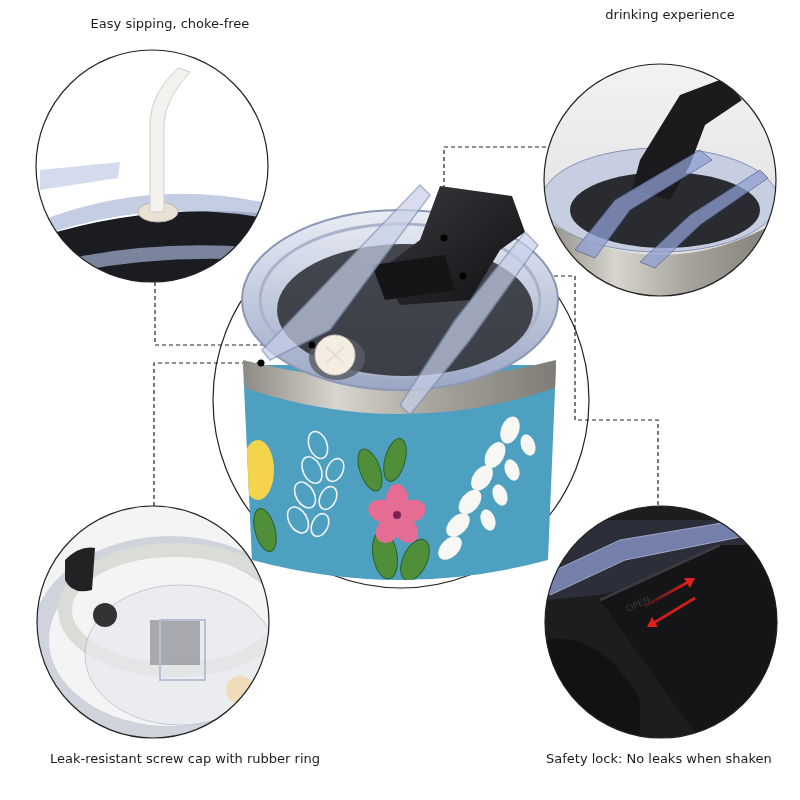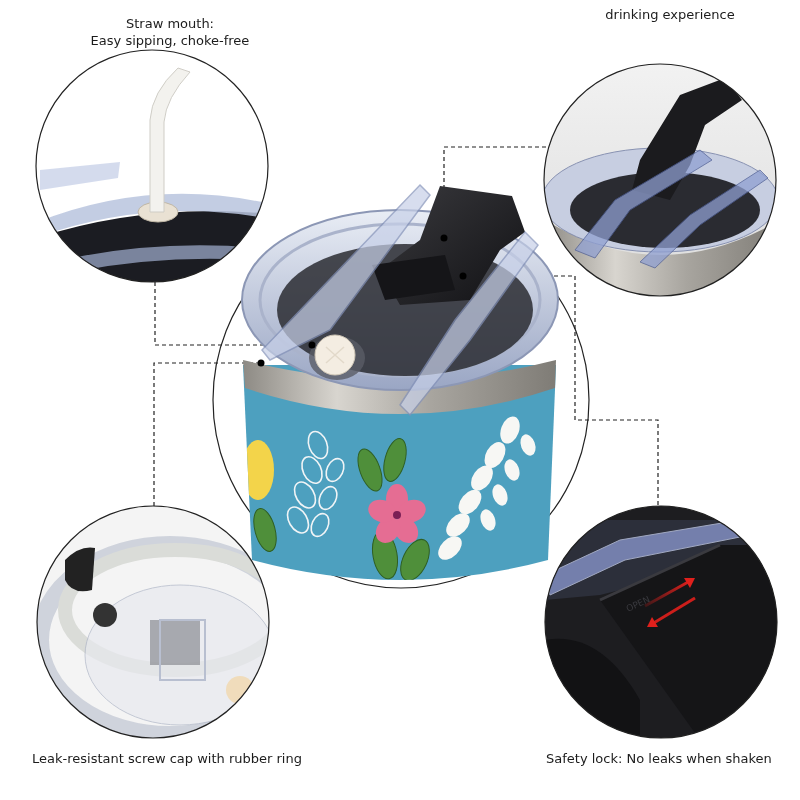--- a/index.html
+++ b/index.html
@@ -2,29 +2,28 @@
 <html><head>
 <meta charset="utf-8">
 <style>
   html, body { margin:0; padding:0; background:#ffffff; }
   body { width:800px; height:800px; position:relative; overflow:hidden;
          font-family:"DejaVu Sans","Liberation Sans",sans-serif; color:#1a1a1a; }
   .caption { position:absolute; text-align:center; font-size:13px; line-height:17px; color:#1c1c1c; }
   .caption span { display:block; white-space:nowrap; }
   #cap-tl { left:40px; top:15px; width:260px; }
   #cap-tr { left:540px; top:6px; width:260px; }
-  #cap-bl { left:0px; top:750px; width:320px; text-align:center; padding-left:14px; box-sizing:border-box; }
+  #cap-bl { left:0px; top:750px; width:320px; text-align:right; padding-left:14px; box-sizing:border-box; }
   #cap-br { left:530px; top:750px; width:270px; text-align:left; padding-left:16px; box-sizing:border-box; }
   svg.stage { position:absolute; left:0; top:0; }
 </style>
 </head>
 <body>
 
 <div class="caption" id="cap-tl">
-  <span>Straw mouth:</span>
   <span>Easy sipping, choke-free</span>
 </div>
 <div class="caption" id="cap-tr">
   <span>drinking experience</span>
 </div>
 <div class="caption" id="cap-bl">
   <span>Leak-resistant screw cap with rubber ring</span>
 </div>
 <div class="caption" id="cap-br">
   <span>Safety lock: No leaks when shaken</span>

